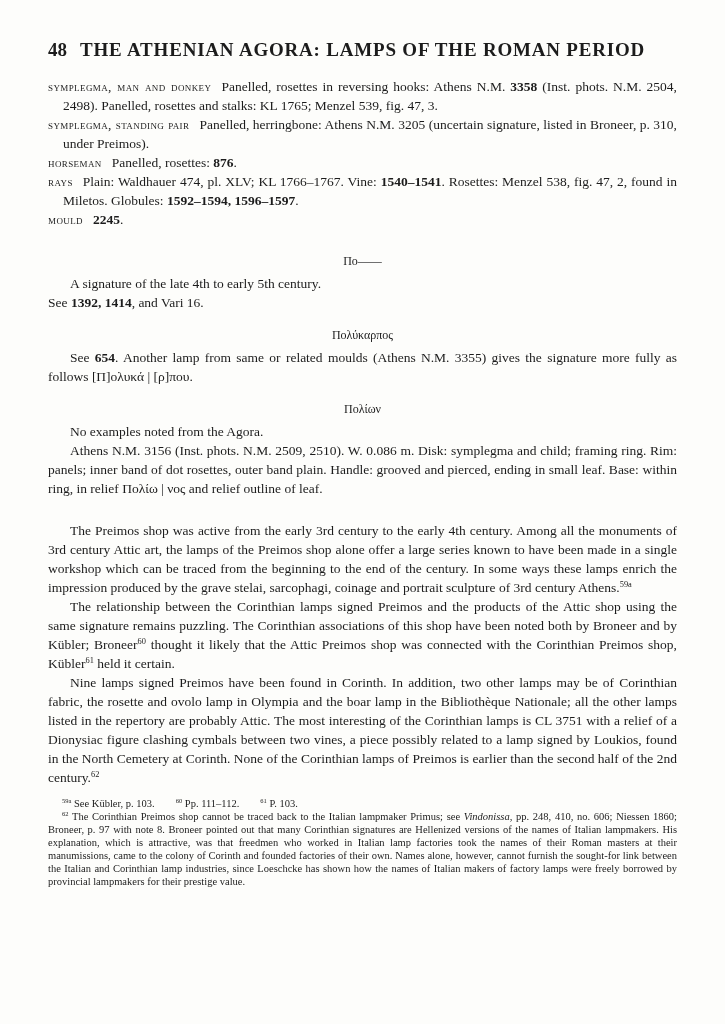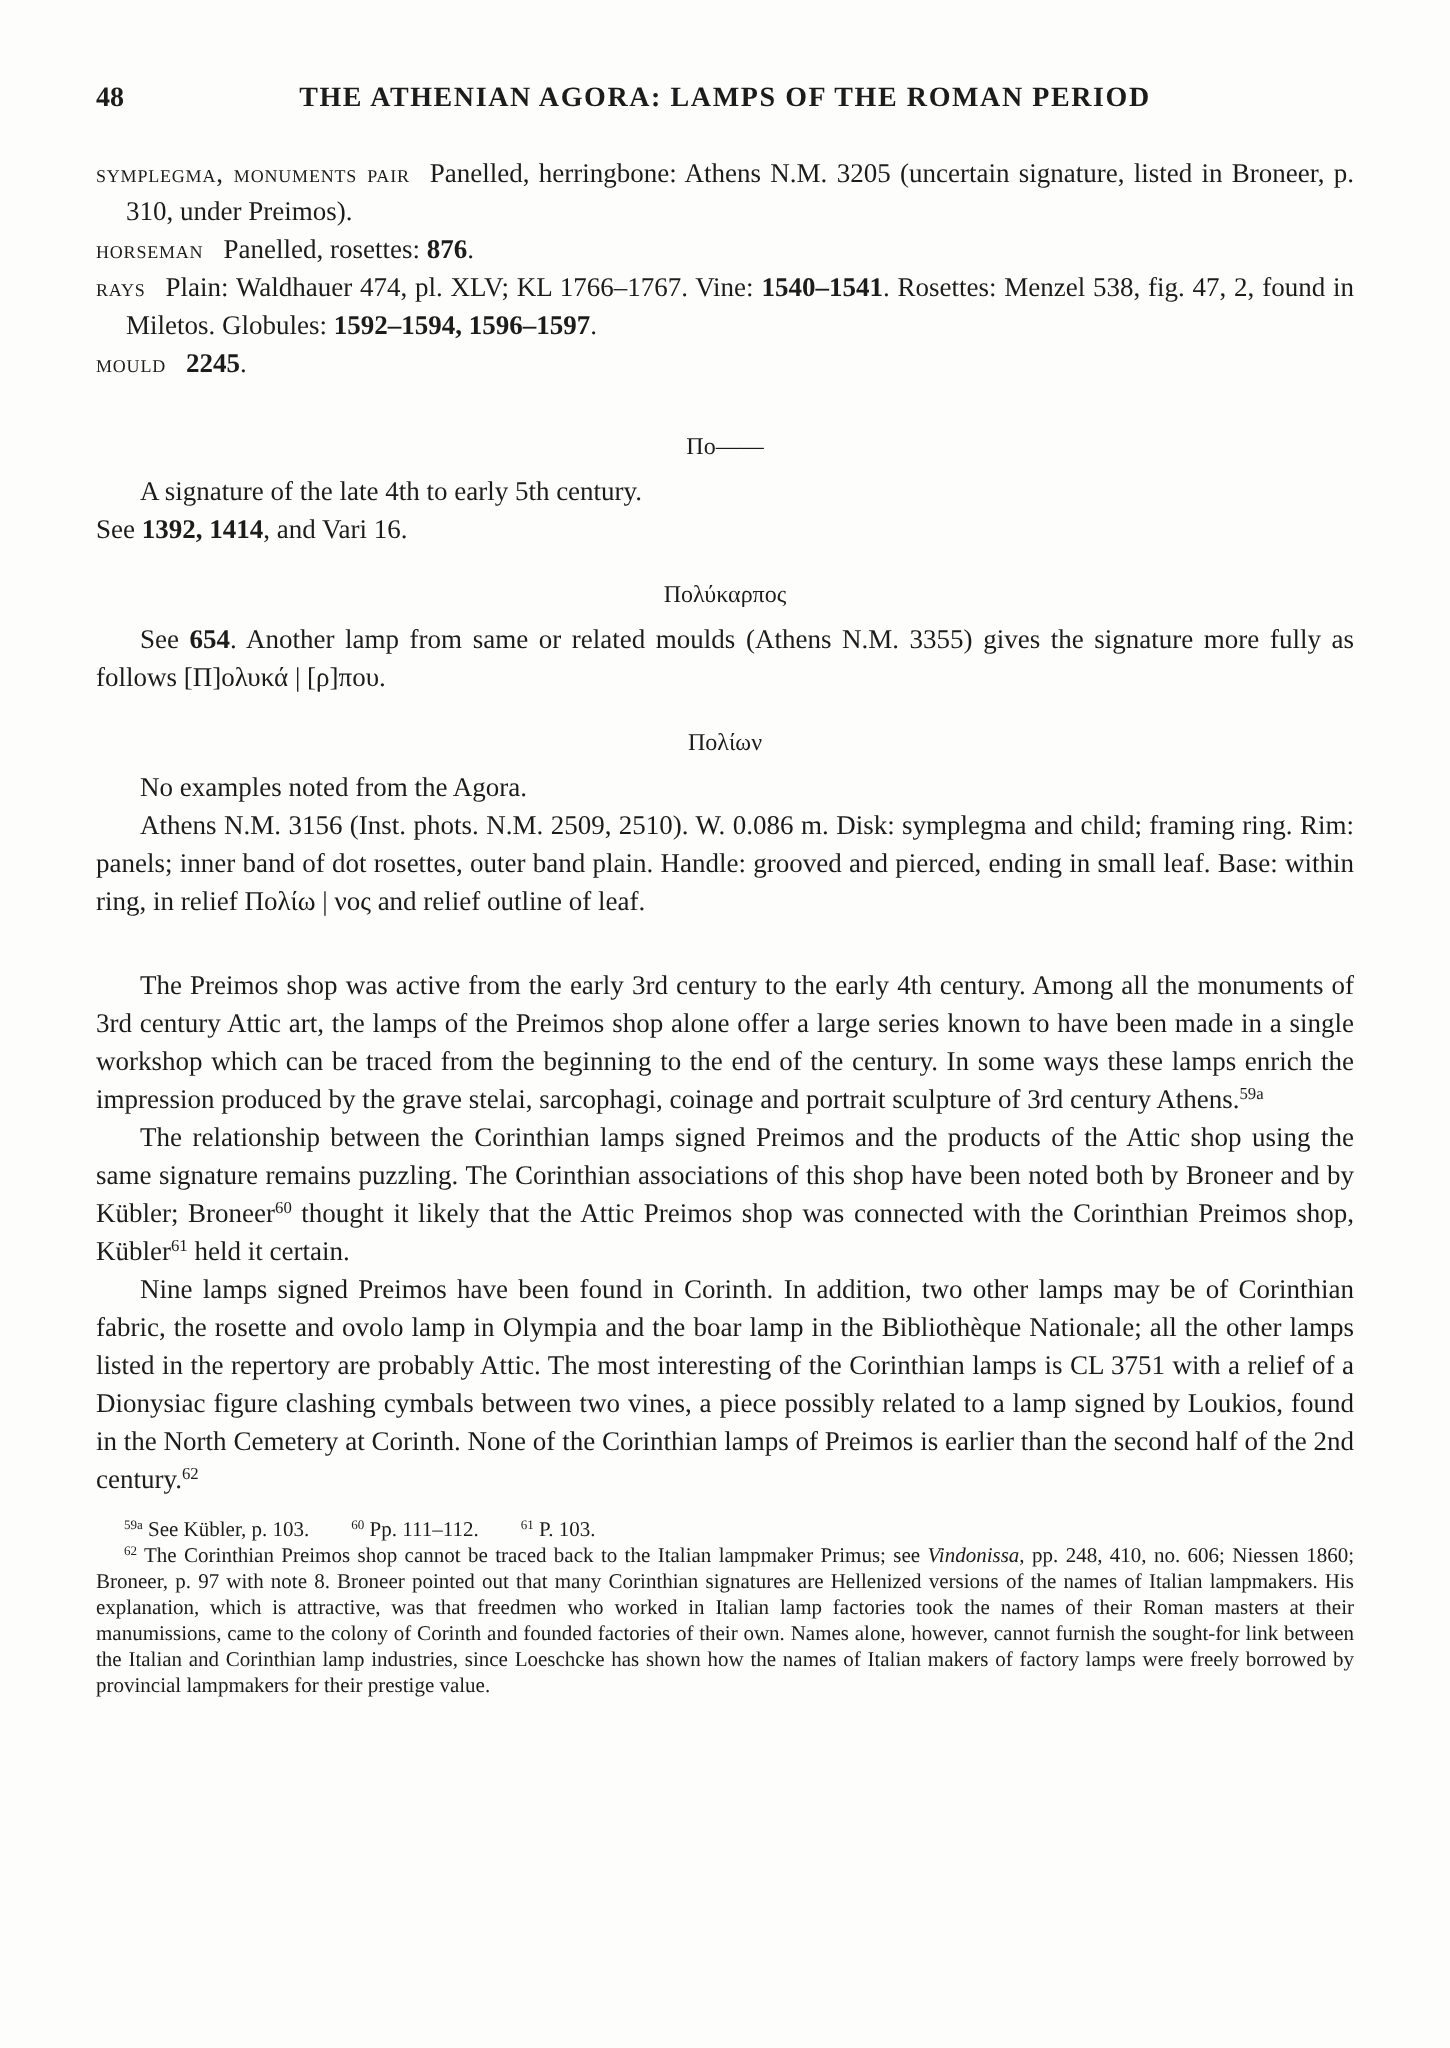--- a/index.html
+++ b/index.html
@@ -12,21 +12,21 @@
     font-family: "Liberation Serif", "DejaVu Serif", serif;
     font-size: 13.5px;
     line-height: 19px;
     padding: 40px 48px 20px 48px;
     overflow: hidden;
   }
   .header {
     position: relative;
     text-align: center;
     font-weight: bold;
-    font-size: 14px;
+    font-size: 19px;
     letter-spacing: 0.8px;
     margin-bottom: 18px;
   }
   .page-num {
     position: absolute;
     left: 0;
     top: 0;
     letter-spacing: 0;
   }
   .entry {
@@ -75,21 +75,22 @@
 </head>
 <body>
 
 <div class="page">
   <header class="header">
     <span class="page-num">48</span>
     <span class="running-title">THE ATHENIAN AGORA: LAMPS OF THE ROMAN PERIOD</span>
   </header>
 
   <div id="entries">
-      <p class="entry"><span class="entry-label">symplegma, monuments pair</span><span class="">Panelled, herringbone: Athens N.M. 3205 (uncertain signature, listed in Broneer, p. 310, under Preimos).</span></p>
+      <p class="entry"><span class="entry-label">symplegma, man and donkey</span><span class="">Panelled, rosettes in reversing hooks: Athens N.M. </span><span class="seg-b">3358</span><span class=""> (Inst. phots. N.M. 2504, 2498). Panelled, rosettes and stalks: KL 1765; Menzel 539, fig. 47, 3.</span></p>
+      <p class="entry"><span class="entry-label">symplegma, standing pair</span><span class="">Panelled, herringbone: Athens N.M. 3205 (uncertain signature, listed in Broneer, p. 310, under Preimos).</span></p>
       <p class="entry"><span class="entry-label">horseman</span><span class="">Panelled, rosettes: </span><span class="seg-b">876</span><span class="">.</span></p>
       <p class="entry"><span class="entry-label">rays</span><span class="">Plain: Waldhauer 474, pl. XLV; KL 1766–1767. Vine: </span><span class="seg-b">1540–1541</span><span class="">. Rosettes: Menzel 538, fig. 47, 2, found in Miletos. Globules: </span><span class="seg-b">1592–1594, 1596–1597</span><span class="">.</span></p>
       <p class="entry"><span class="entry-label">mould</span><span class="seg-b">2245</span><span class="">.</span></p>
     </div>
 
   <div id="sections">
       <section class="sec gap-large">
         <h2 class="greek-heading">Πο——</h2>
         <p class="para indent"><span class="">A signature of the late 4th to early 5th century.</span></p>
         <p class="para"><span class="">See </span><span class="seg-b">1392, 1414</span><span class="">, and Vari 16.</span></p>

